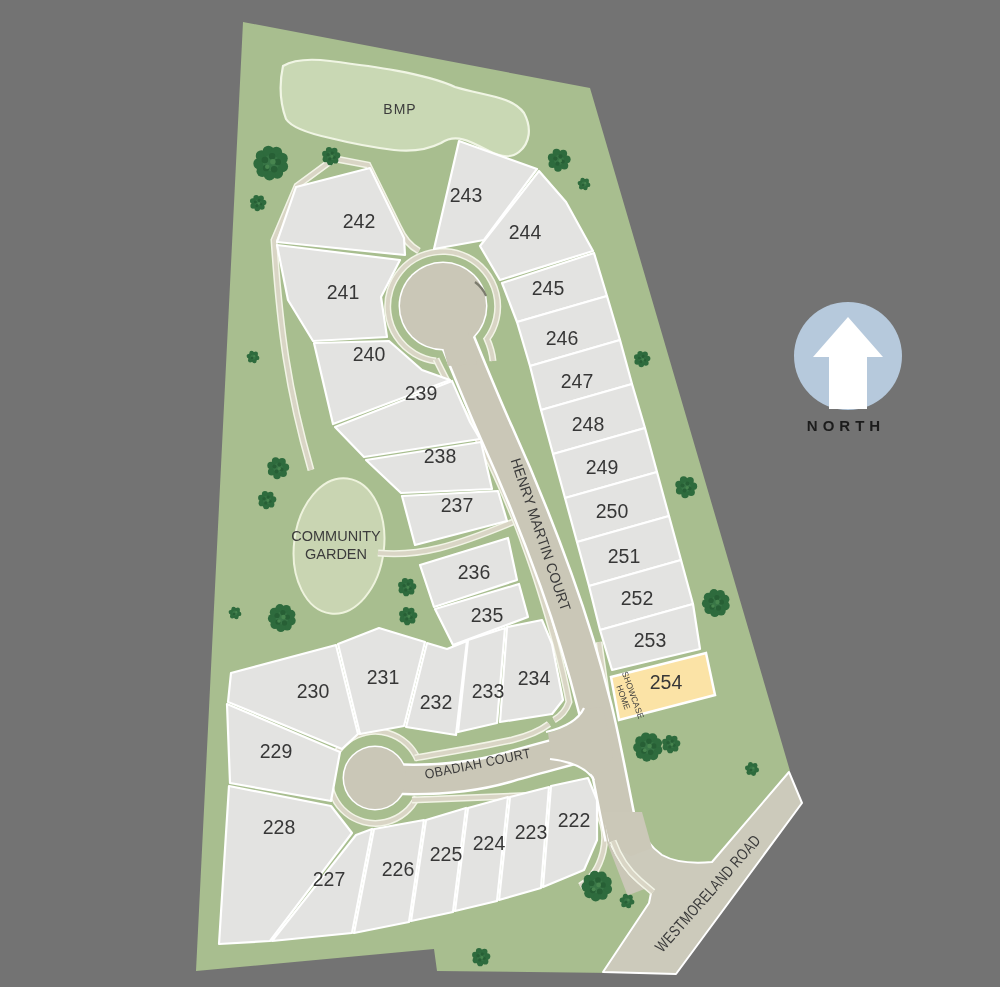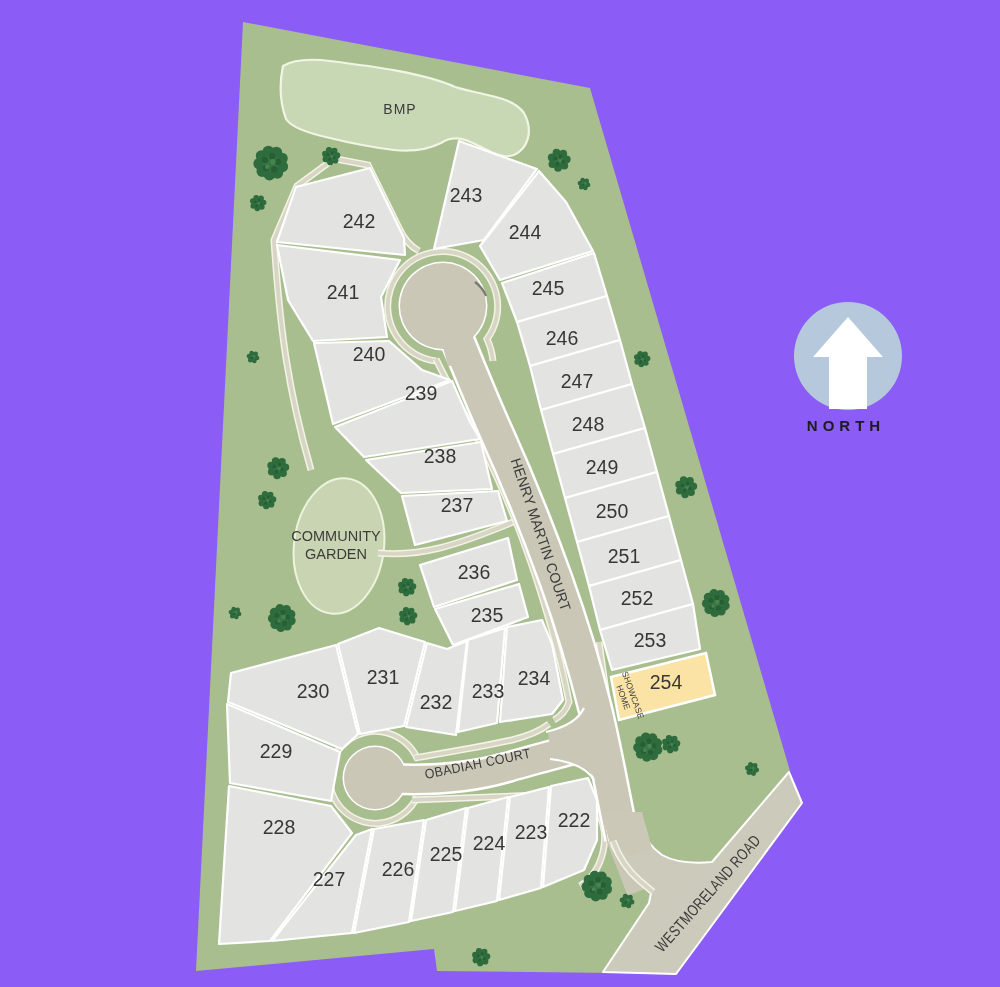--- a/index.html
+++ b/index.html
@@ -1,16 +1,16 @@
 <!DOCTYPE html>
 <html><head>
 <meta charset="utf-8">
 <style>
   html,body{margin:0;padding:0;background:#ffffff;}
-  .page{width:1000px;height:987px;position:relative;overflow:hidden;background:#8b5cf6;
+  .page{width:1000px;height:987px;position:relative;overflow:hidden;background:#737373;
         font-family:"Liberation Sans", sans-serif;}
   text{font-family:"Liberation Sans", sans-serif;}
 </style>
 </head>
 <body>
 <div class="page">
 <svg width="1000" height="987" viewBox="0 0 1000 987" xmlns="http://www.w3.org/2000/svg">
 
   <polygon points="243,22 590,88 790,771 712,862 666,901 614,973 437,971 434,949 196,971" fill="#a8be8f"></polygon>
 

